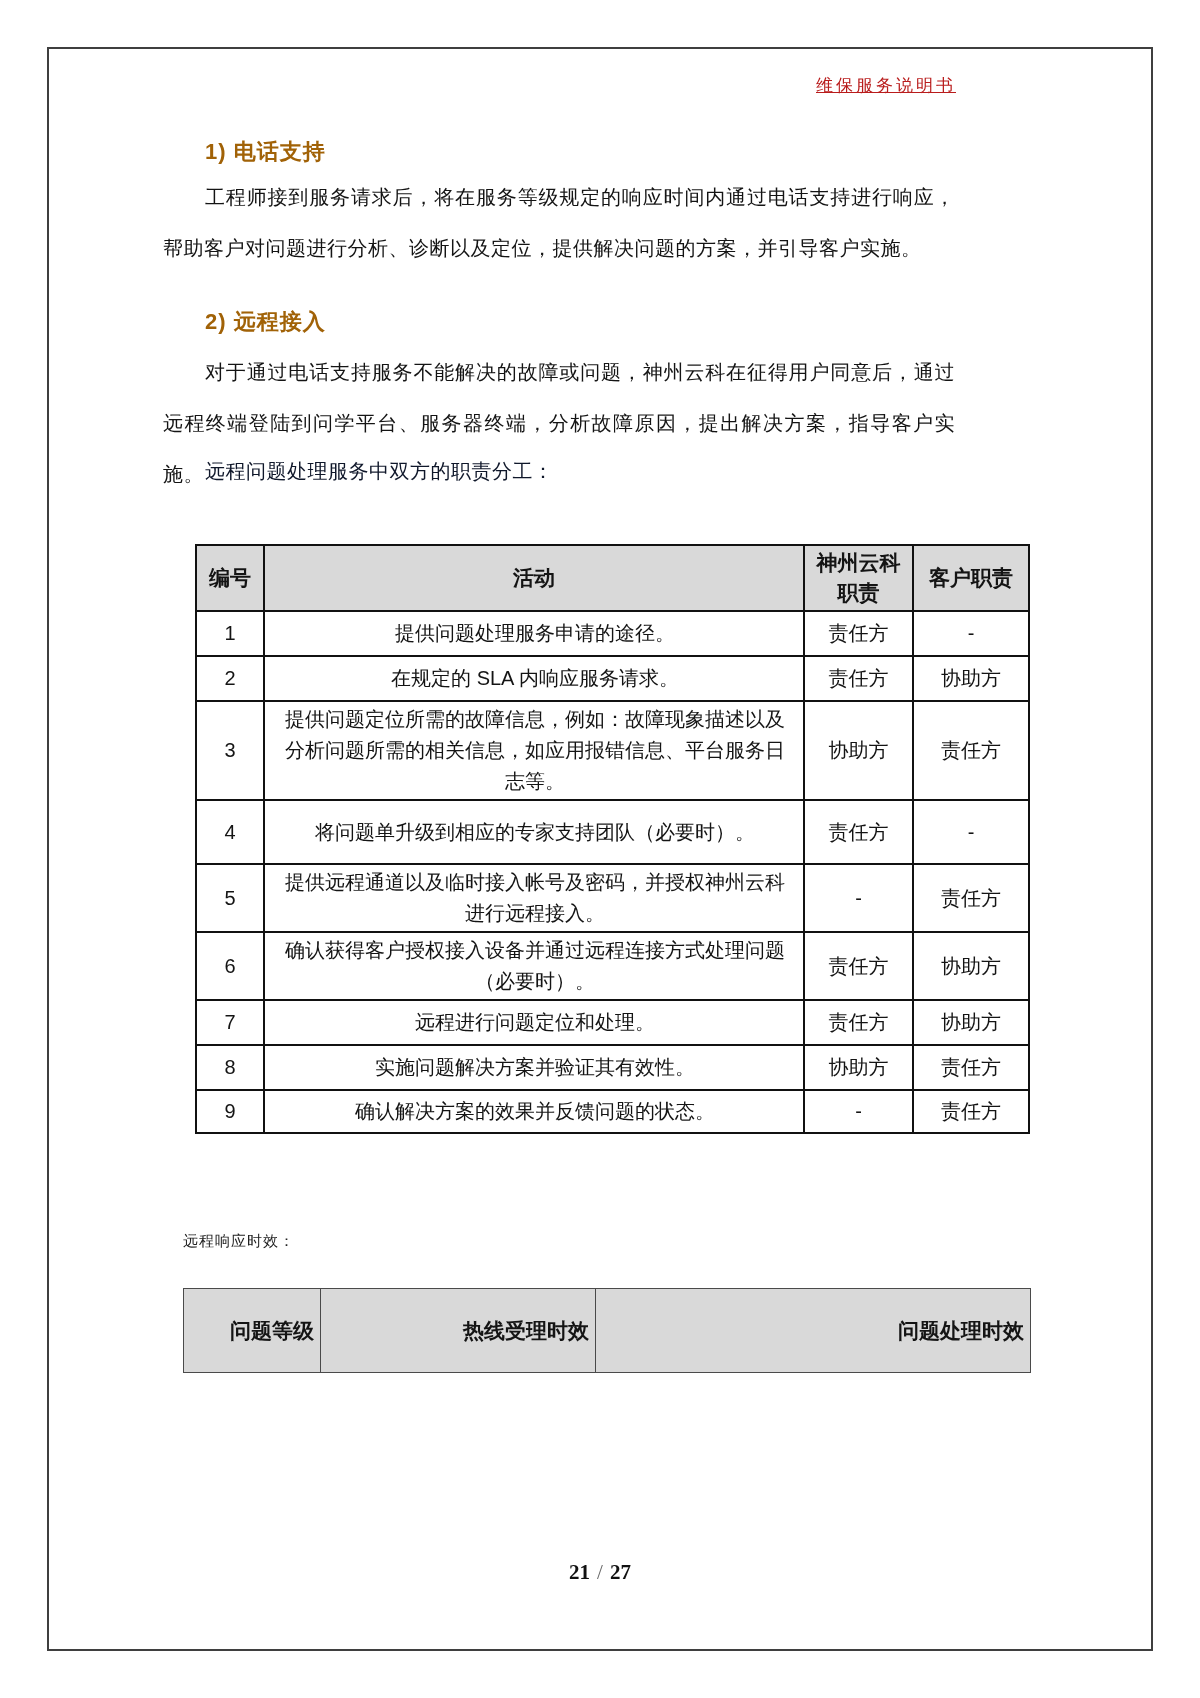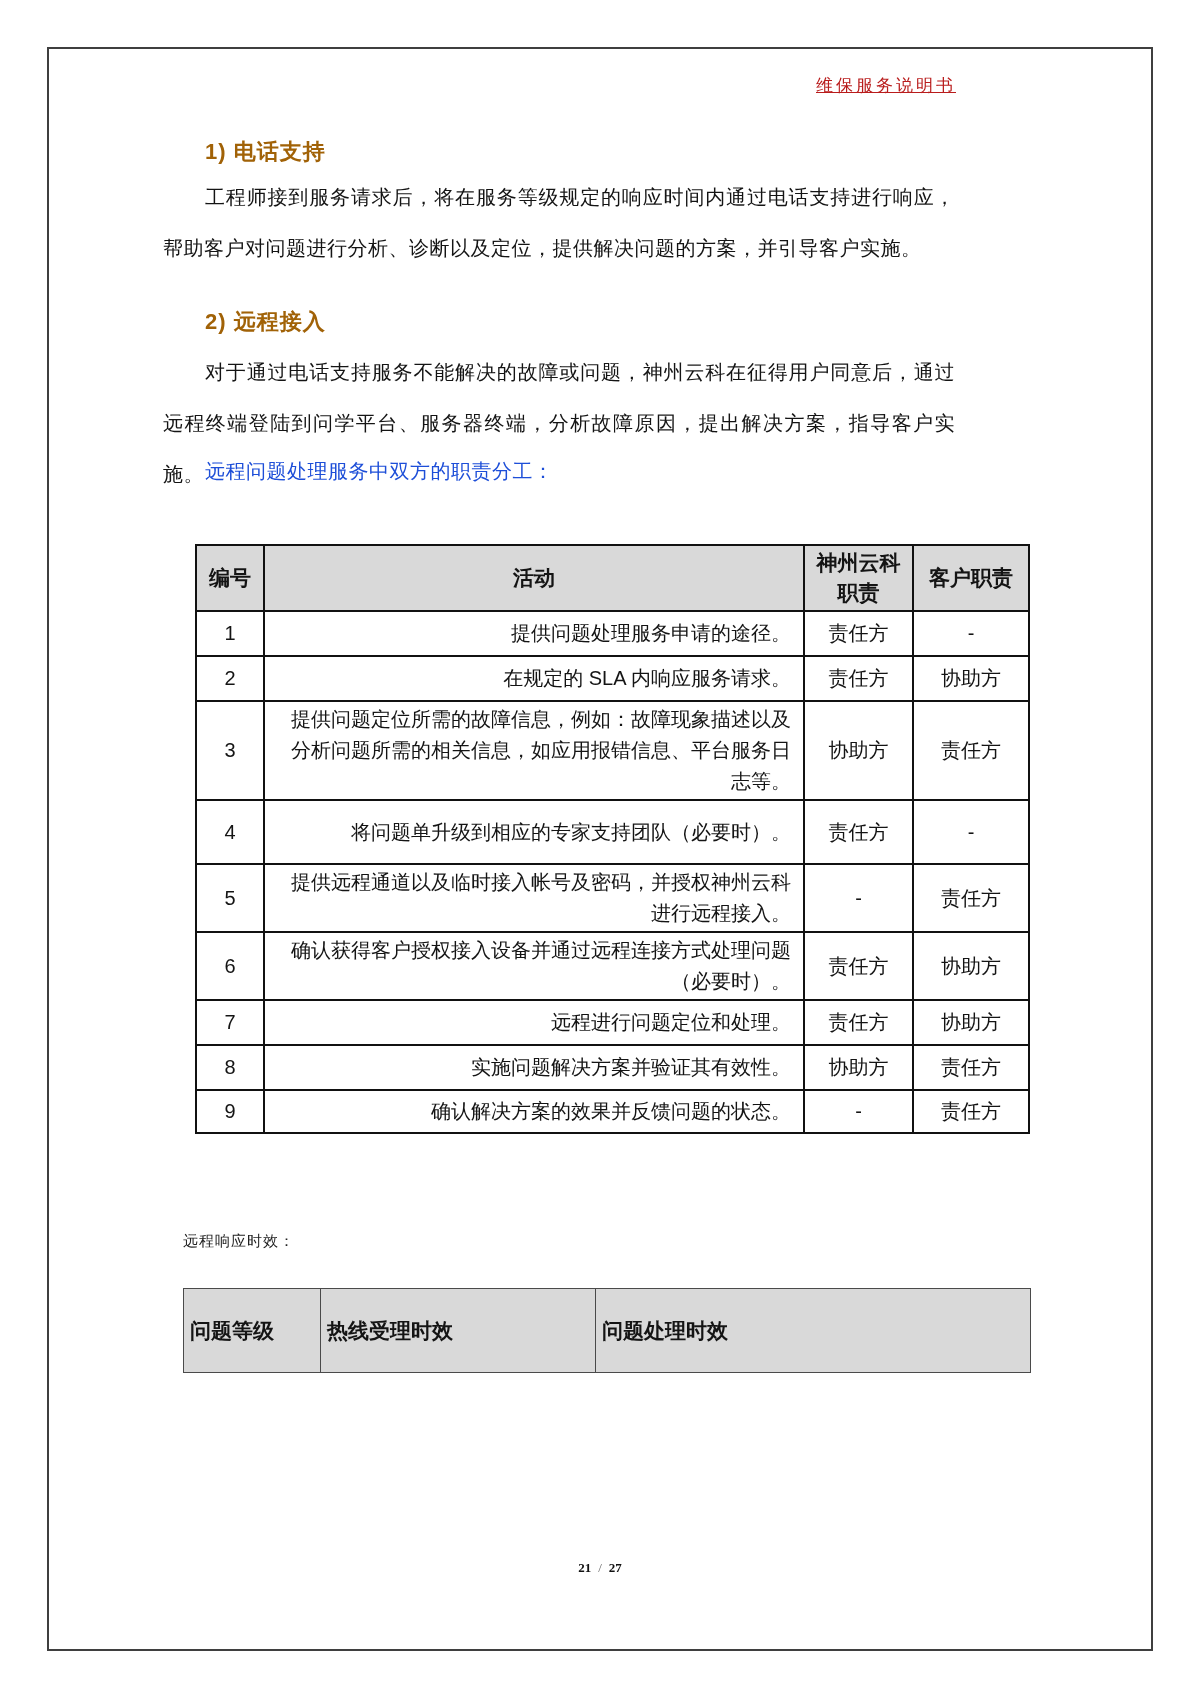--- a/index.html
+++ b/index.html
@@ -24,61 +24,61 @@
   }
   .sec1-heading{top:137px;}
   .sec2-heading{top:307px;}
   .para{
     position:absolute;left:0;width:792px;font-size:20px;line-height:51px;
     text-align:justify;text-indent:42px;color:#141414;letter-spacing:0.5px;
   }
   .para1{top:172px;}
   .para2{top:347px;}
   .lead-line{
-    position:absolute;left:42px;top:458px;font-size:20px;color:#1d4ed8;letter-spacing:0.5px;
+    position:absolute;left:42px;top:458px;font-size:20px;color:#0f172a;letter-spacing:0.5px;
   }
   table{border-collapse:collapse;table-layout:fixed;}
   .resp-table{
     position:absolute;left:32px;top:496px;width:833px;margin-top:48px;
   }
   .resp-table th,.resp-table td{
     border:2px solid #111111;font-size:20px;color:#141414;
     text-align:center;vertical-align:middle;padding:2px 6px;box-sizing:border-box;
   }
   .resp-table th{
     background:#d9d9d9;font-weight:bold;font-size:21px;height:66px;line-height:30px;
   }
-  .resp-table td.activity-cell{text-align:right;padding-left:14px;padding-right:12px;line-height:31px;border-radius:21px;}
+  .resp-table td.activity-cell{text-align:center;padding-left:14px;padding-right:12px;line-height:31px;border-radius:21px;}
   .col-no{width:68px;}
   .col-activity{width:540px;}
   .col-vendor{width:109px;}
   .col-customer{width:116px;}
   .rh-45{height:45px;}
   .rh-43{height:43px;}
   .rh-92{height:92px;}
   .rh-64{height:64px;}
   .rh-68{height:68px;}
   .resp-time-heading{
     position:absolute;left:20px;top:1232px;font-size:15px;color:#222;letter-spacing:1px;
   }
   .time-table{
     position:absolute;left:20px;top:1288px;width:847px;
   }
   .time-table th,.time-table td{
     border:1.5px solid #4a4a4a;font-size:20px;color:#141414;
-    text-align:left;vertical-align:middle;padding:2px 6px;box-sizing:border-box;
+    text-align:right;vertical-align:middle;padding:2px 6px;box-sizing:border-box;
   }
   .time-table th{background:#d9d9d9;font-weight:bold;font-size:21px;height:84px;}
   .time-table td{height:58px;}
   .tcol-level{width:137px;}
   .tcol-hotline{width:275px;}
   .tcol-handling{width:435px;}
   .doc-footer{
     position:absolute;left:0;top:1560px;width:1200px;text-align:center;
-    font-family:"Liberation Serif", serif;font-size:13px;color:#111;
+    font-family:"Liberation Serif", serif;font-size:21px;color:#111;
   }
   .doc-footer .pg{font-weight:bold;}
   .doc-footer .sep{color:#666;font-weight:normal;padding:0 7px;}
 </style>
 </head>
 <body>
 
 <div class="page-frame"></div>
 
 <div class="content">

